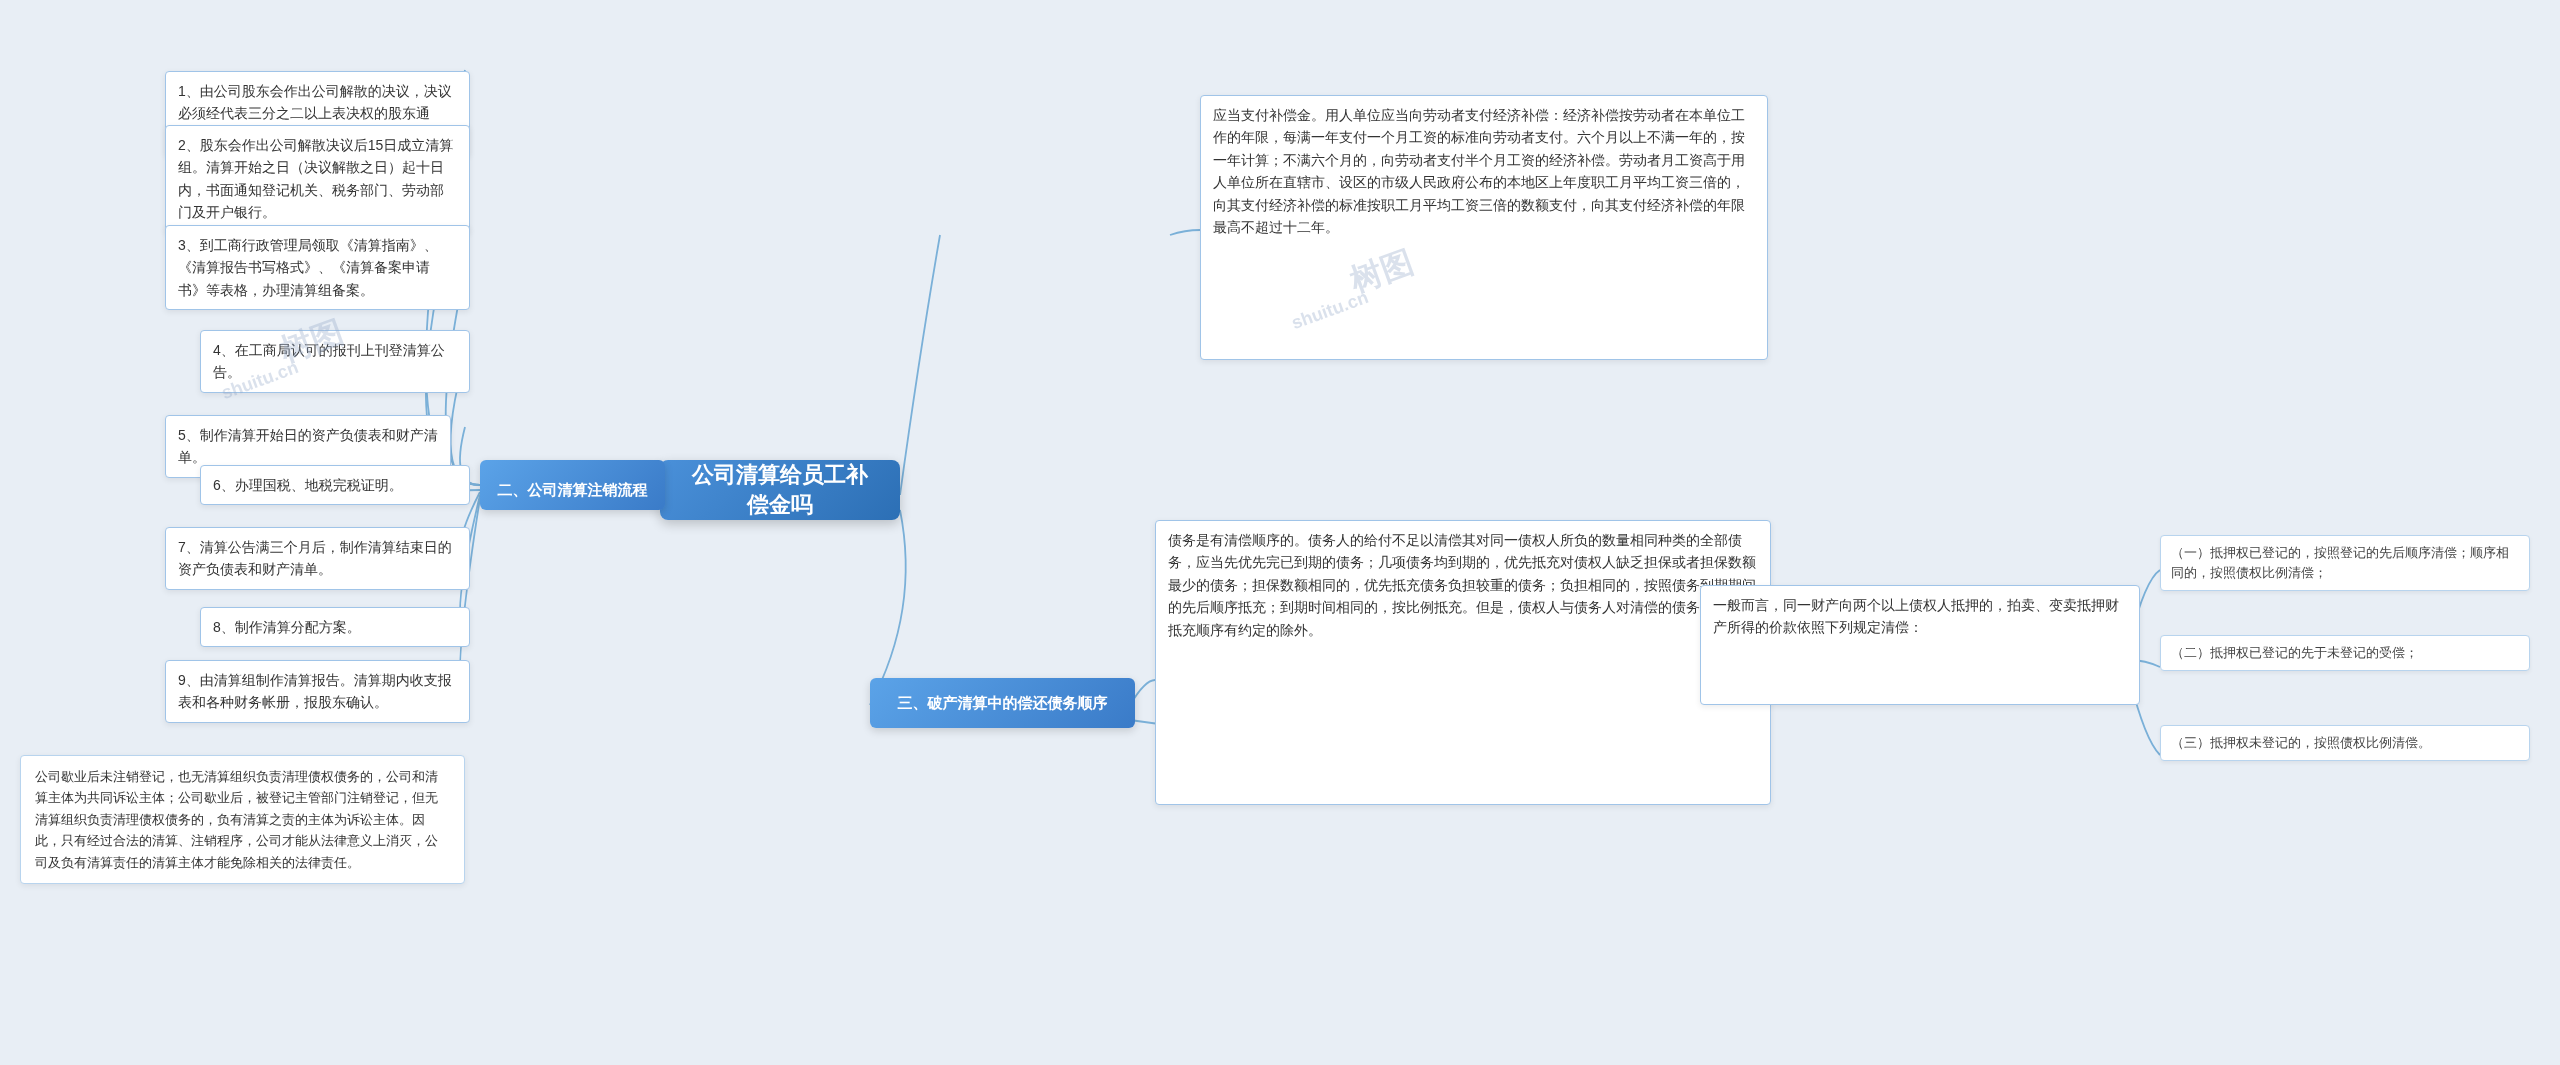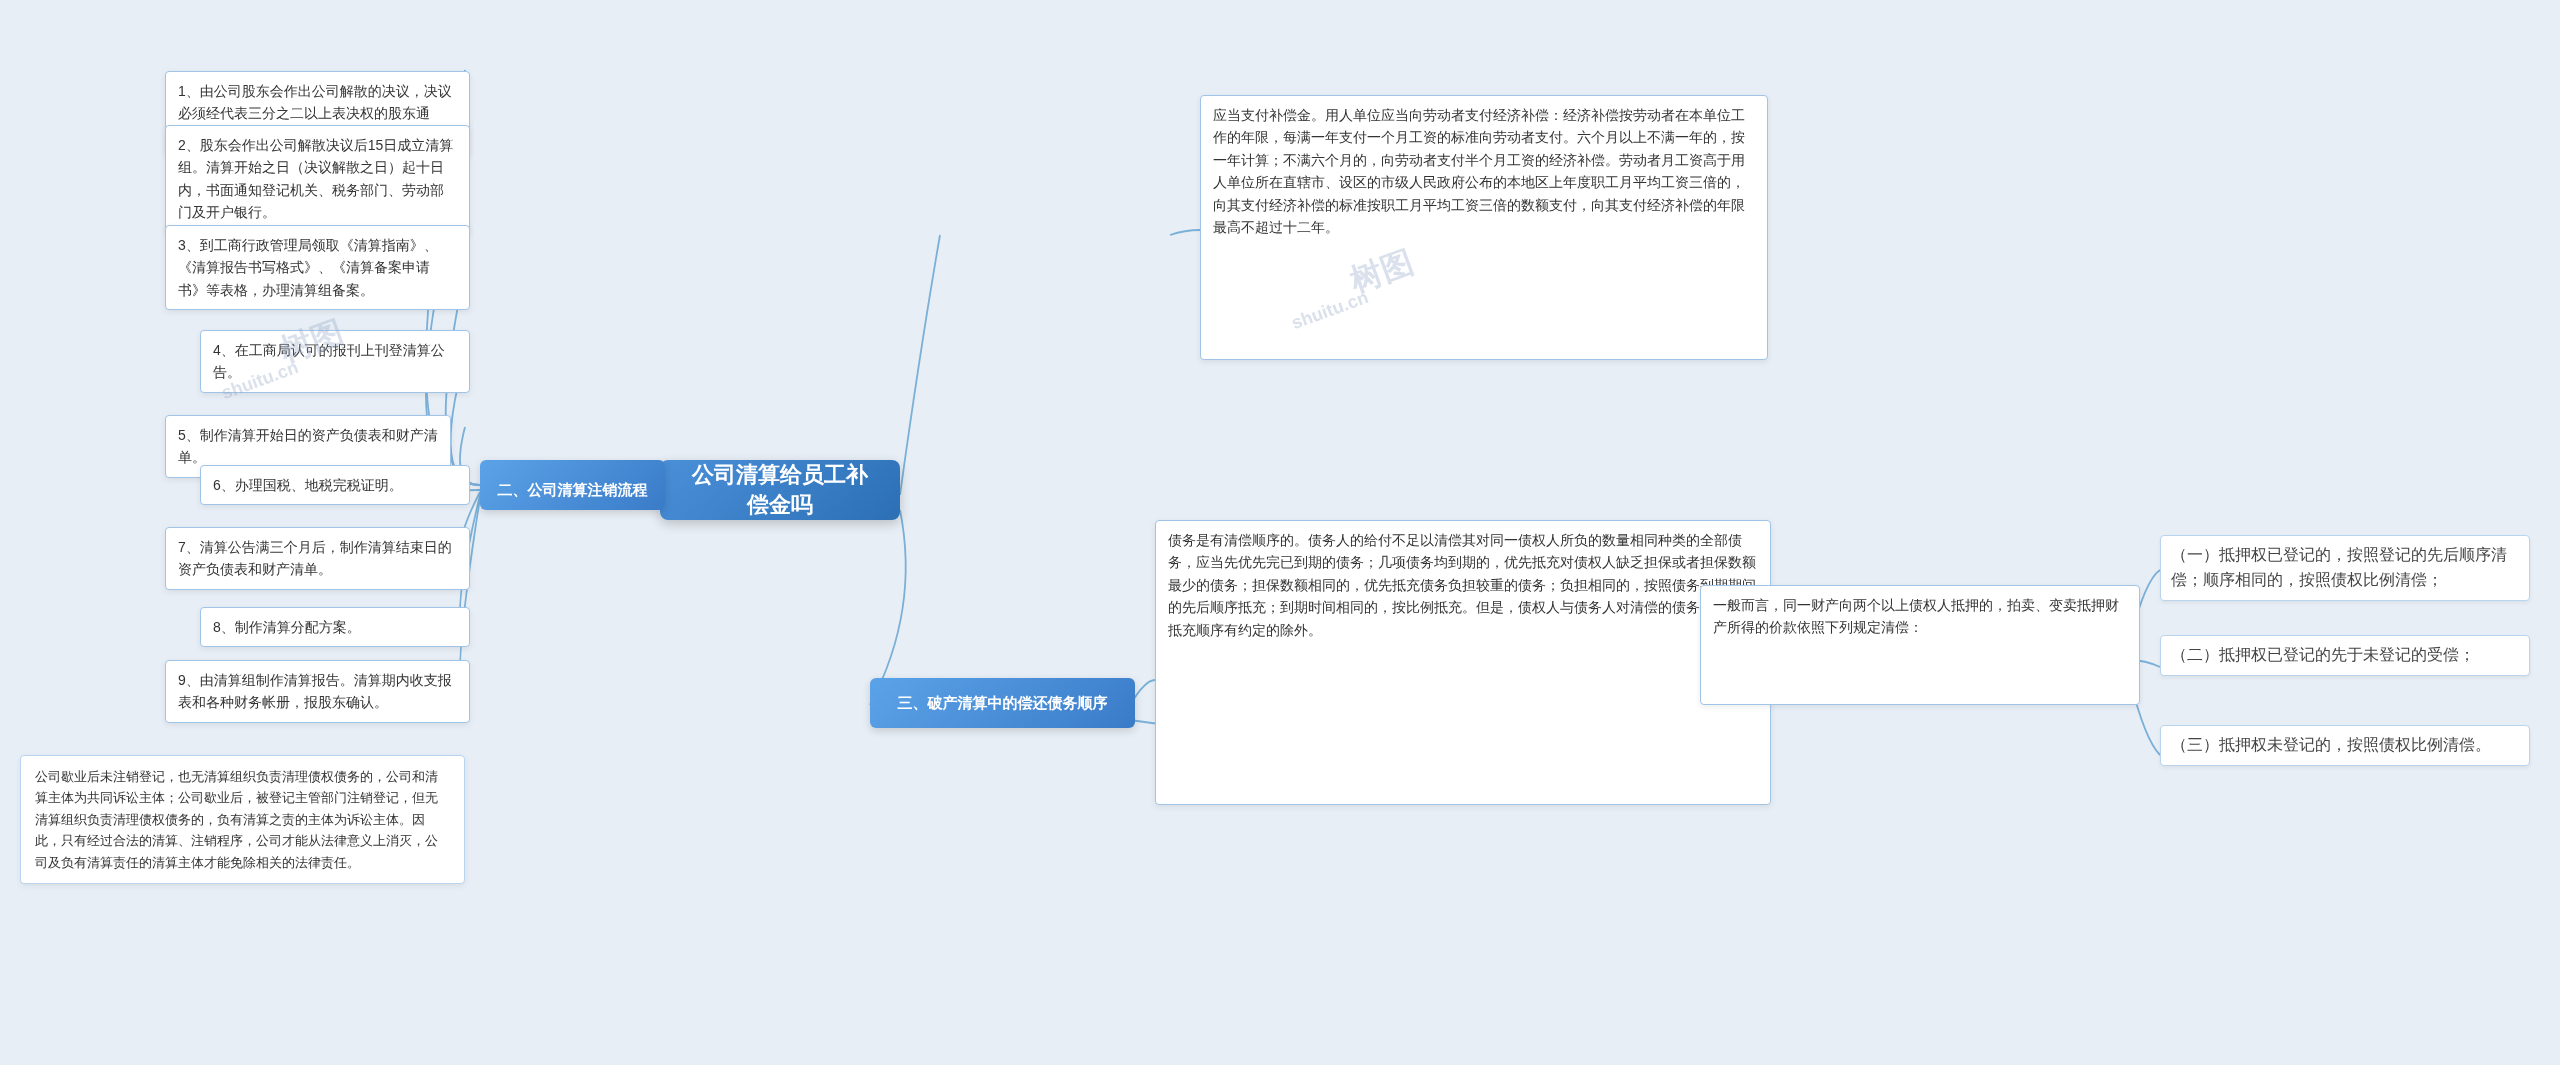--- a/index.html
+++ b/index.html
@@ -66,21 +66,21 @@
       line-height: 1.6;
       z-index: 10;
       box-shadow: 0 2px 6px rgba(0,0,0,0.08);
     }
     .node-l3 {
       position: absolute;
       background: #fff;
       border: 1.5px solid #b8d4ee;
       border-radius: 4px;
       padding: 7px 10px;
-      font-size: 16px;
+      font-size: 13px;
       color: #444;
       line-height: 1.55;
       z-index: 10;
       box-shadow: 0 2px 4px rgba(0,0,0,0.06);
     }
     
     .node-bottom-left {
       position: absolute;
       background: #fff;
       border: 1.5px solid #b8d4ee;

